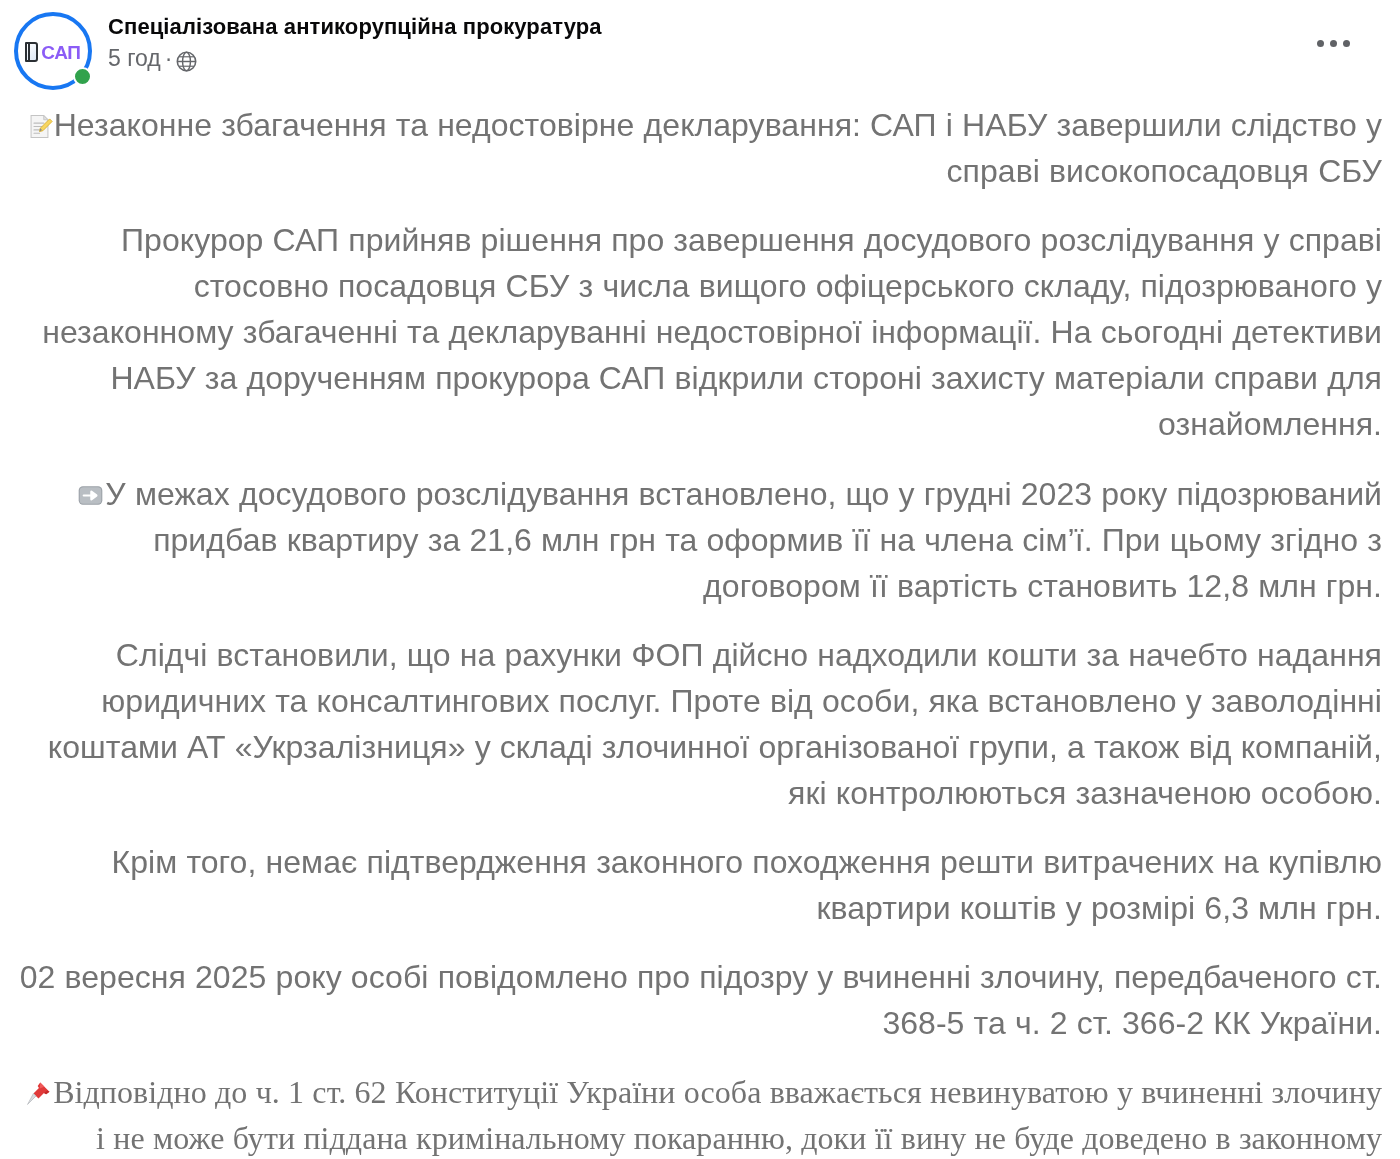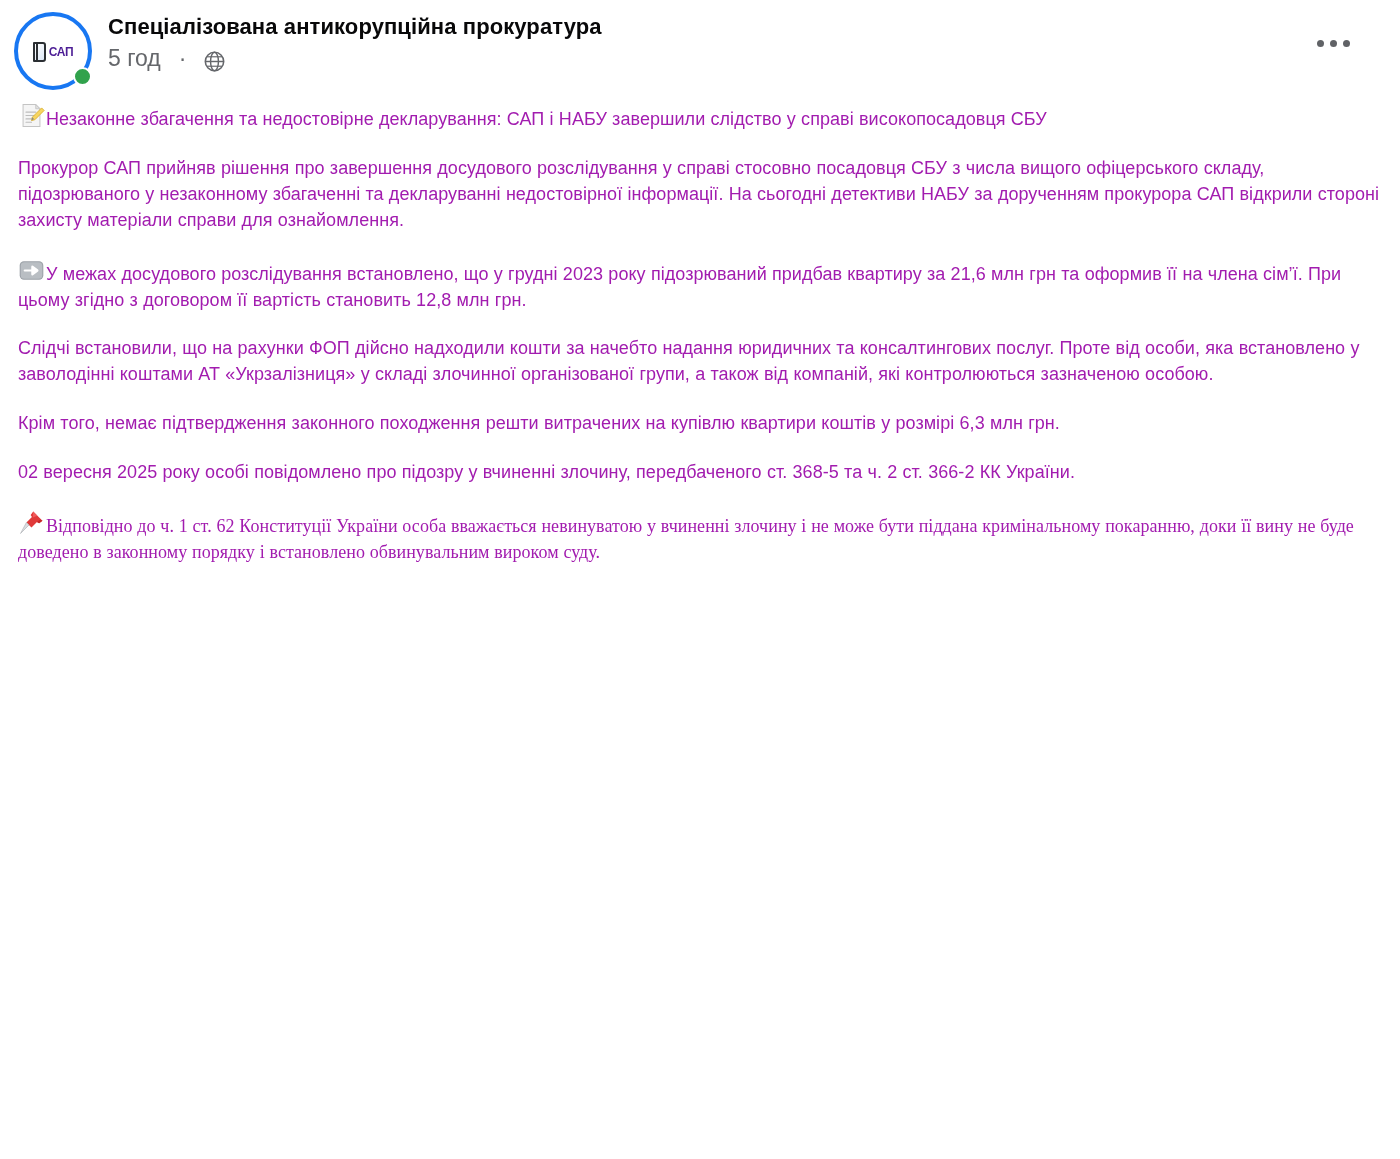--- a/index.html
+++ b/index.html
@@ -69,23 +69,23 @@
     position: absolute;
     left: 1px;
     top: 0px;
     bottom: 0px;
     width: 2px;
     background: #2b2f33;
   }
   .avatar-text {
     font-family: "Liberation Sans", sans-serif;
     font-weight: bold;
-    font-size: 12px;
+    font-size: 19px;
     letter-spacing: -0.3px;
-    color: #4c1d95;
+    color: #8b5cf6;
     line-height: 1;
   }
   .online-badge {
     position: absolute;
     right: 0px;
     bottom: 4px;
     width: 19px;
     height: 19px;
     border-radius: 50%;
     background: #31a24c;
@@ -100,21 +100,21 @@
     font-size: 22px;
     font-weight: bold;
     line-height: 1.2;
     color: #080809;
     letter-spacing: 0.1px;
     white-space: nowrap;
   }
   .meta-row {
     display: flex;
     align-items: center;
-    gap: 18px;
+    gap: 4px;
     margin-top: 5px;
     font-size: 23px;
     color: #65676b;
     line-height: 1.2;
   }
   .meta-sep { color: #65676b; }
   .globe-icon {
     display: inline-block;
     width: 21px;
     height: 21px;
@@ -142,26 +142,27 @@
     background: #606266;
     display: block;
   }
 
   
   .post-body {
     padding: 0 18px 0 18px;
     margin-top: 6px;
   }
   .para {
-    font-size: 18px;
+    font-size: 32px;
     line-height: 1.44;
-    color: #a21caf;
+    color: #737373;
     margin: 0 0 23px 0;
     letter-spacing: 0.05px;
     word-spacing: 0.2px;
+    text-align: right;
   }
   .para:last-child { margin-bottom: 0; font-family: Liberation Serif, serif; }
 
   .emoji {
     display: inline-block;
     vertical-align: -4px;
     width: 27px;
     height: 27px;
     margin-right: 1px;
     position: relative;

